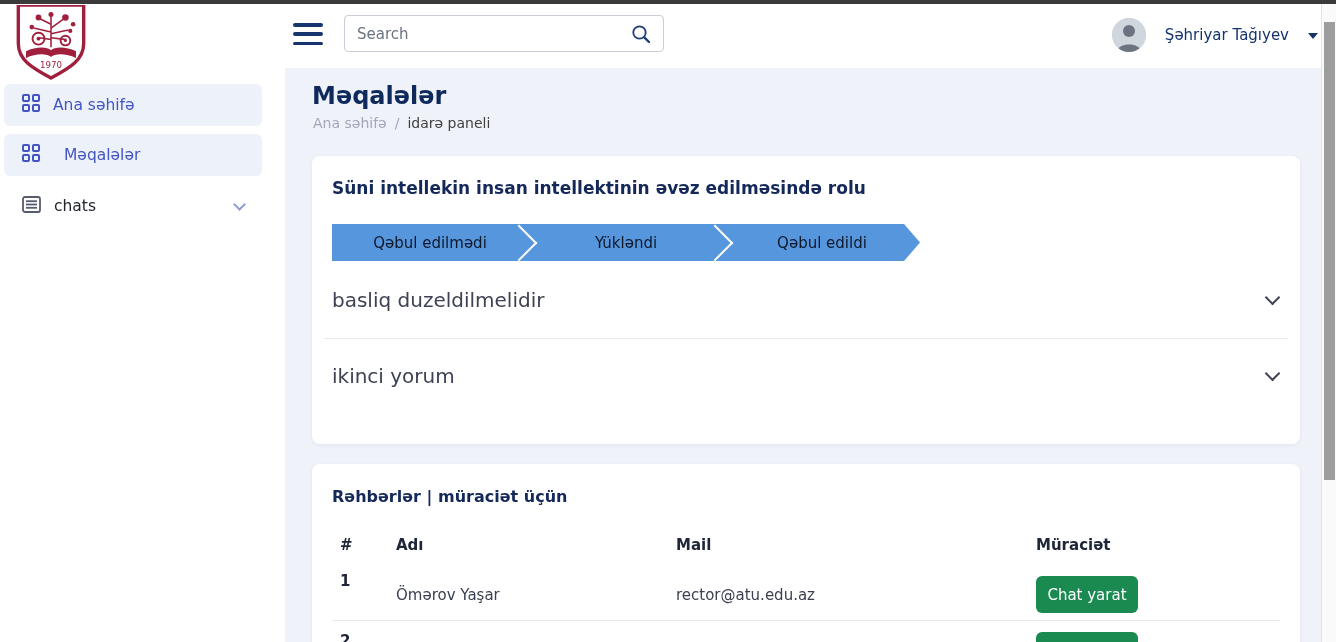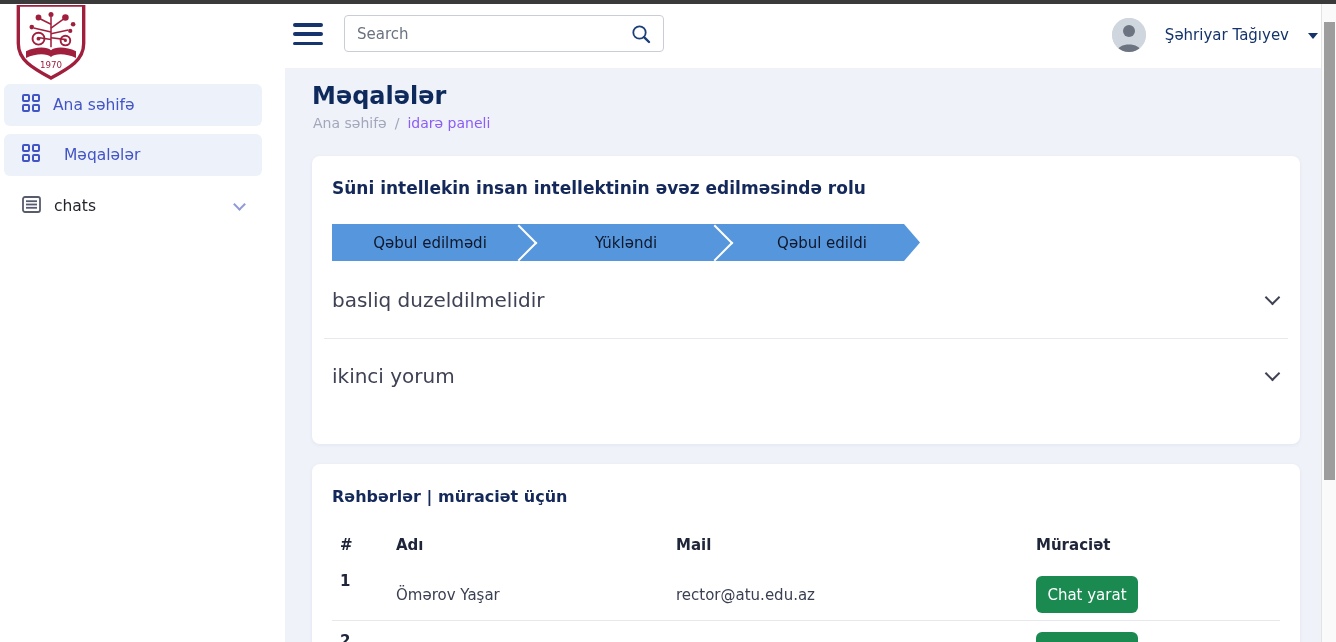--- a/index.html
+++ b/index.html
@@ -40,21 +40,21 @@
   .side-item-2 { top:130px;gap:24px; }
   .side-item-3 { top:184px; height:36px; color:#23242c; }
   .side-item-3 .lbl { font-weight:400; font-size:15.5px; }
   .side-chevron { margin-left:auto; width:9px; height:9px; border-right:2px solid #8f9ad8; border-bottom:2px solid #8f9ad8; transform:rotate(45deg); margin-top:-4px; }
 
   
   .page-title { position:absolute; left:312px; top:82px; font-size:24px; font-weight:600; color:#0e2a5c; z-index:5; }
   .breadcrumb { position:absolute; left:313px; top:115px; font-size:14px; z-index:5; display:flex; gap:8px; }
   .bc-parent { color:#a2a7ba; cursor:pointer; }
   .bc-sep { color:#a2a7ba; }
-  .bc-current { color:#8b5cf6; }
+  .bc-current { color:#404040; }
 
   
   .card { position:absolute; left:312px; width:988px; background:#fff; border-radius:8px; box-shadow:0 1px 4px rgba(20,30,60,.06); z-index:5; }
   .card-1 { top:156px; height:288px; }
   .card-2 { top:464px; height:300px; }
   .card-title { position:absolute; left:20px; font-weight:700; color:#14295a; }
   .card-1 .card-title { top:22px; font-size:17px; }
   .card-2 .card-title { top:23px; font-size:16px; }
 
   

